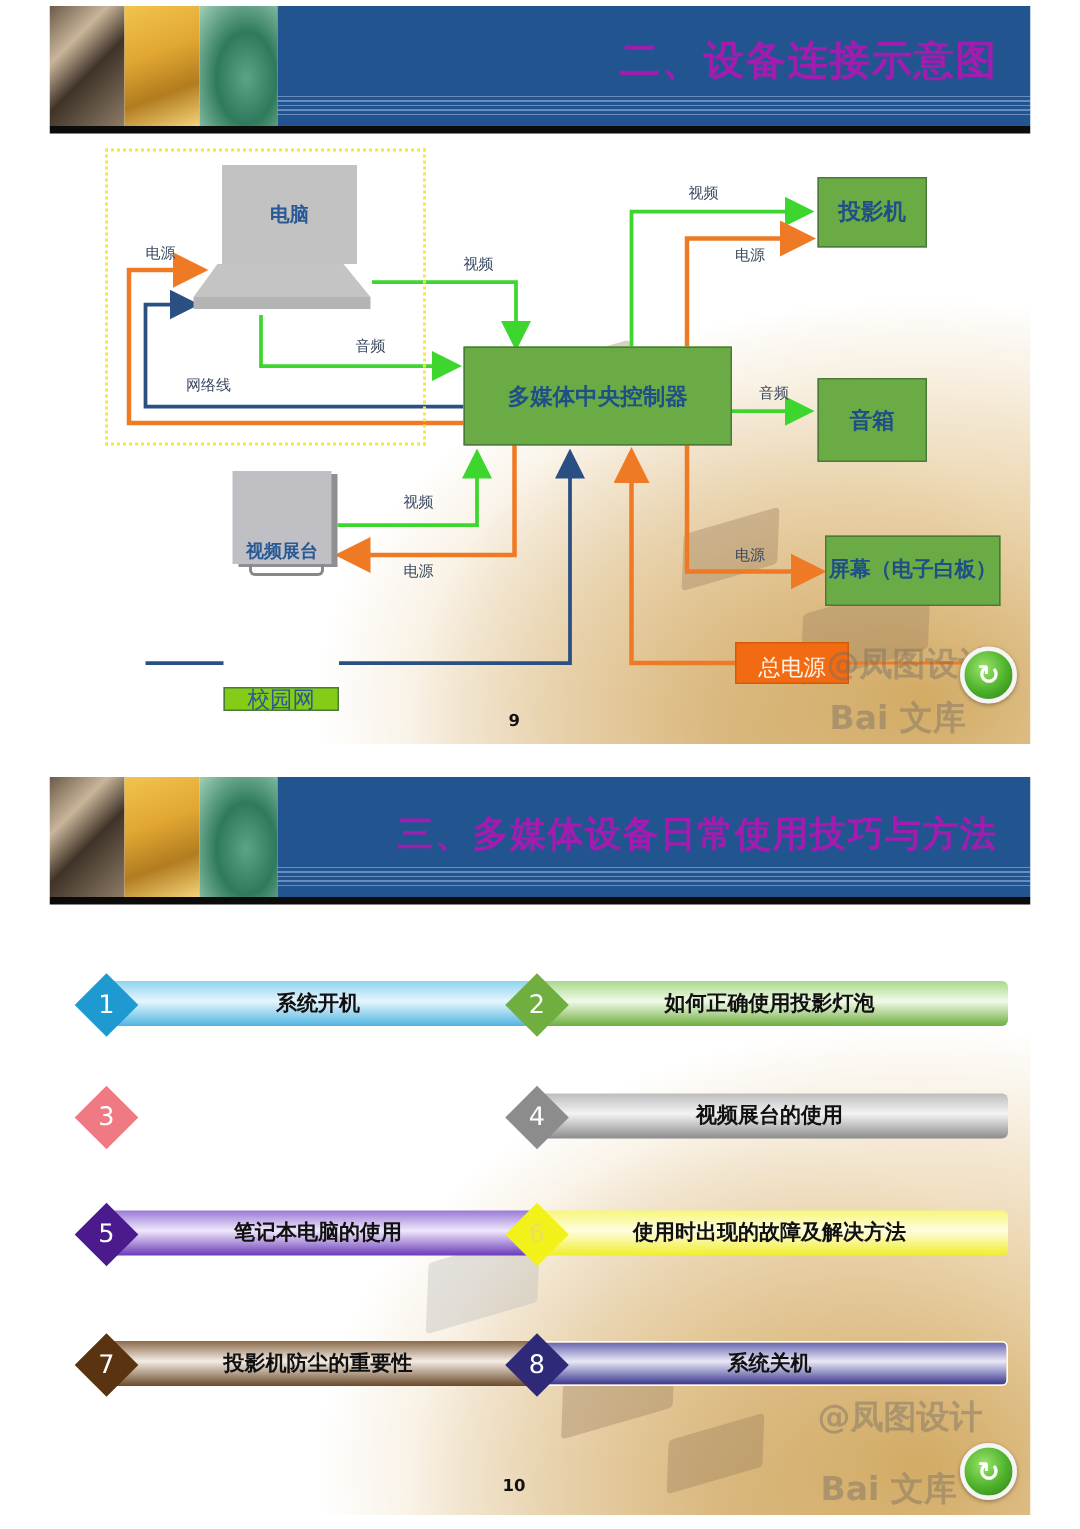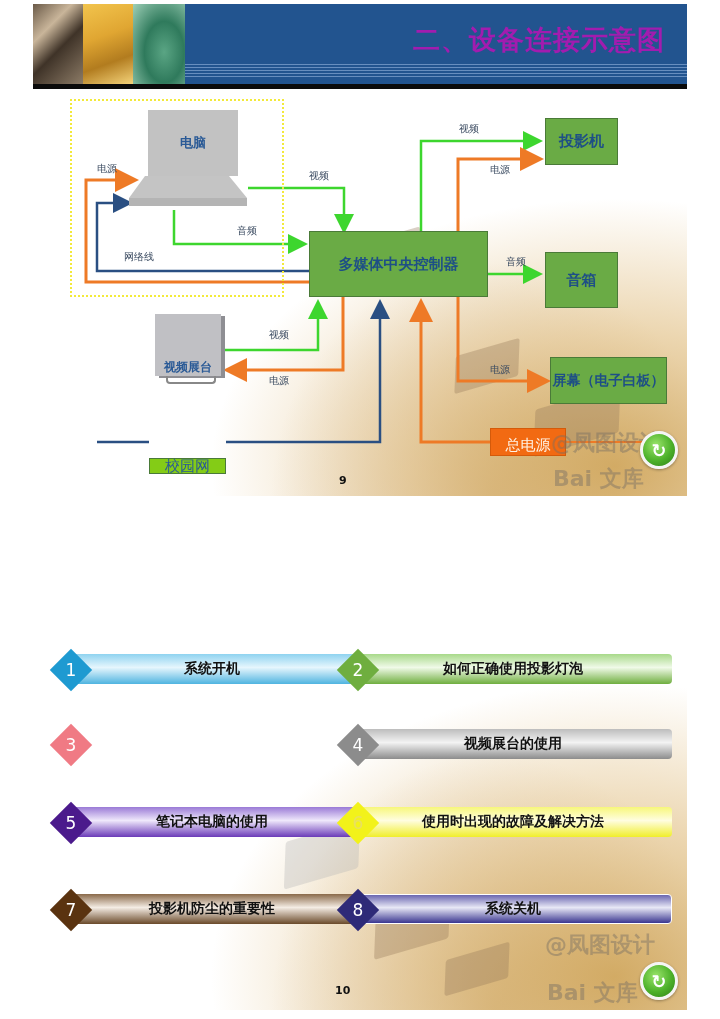--- a/index.html
+++ b/index.html
@@ -175,20 +175,29 @@
     </div>
 </div>
 
 <div class="slide" id="slide10">
   <div class="warm-bg" style="height:330px;">
     <div class="warm-block" style="left:170px;top:230px;width:70px;height:40px;"></div>
     <div class="warm-block" style="left:240px;top:270px;width:60px;height:38px;"></div>
     <div class="warm-block" style="left:80px;top:150px;width:70px;height:50px;background:rgba(180,180,180,0.35);"></div>
   </div>
 
+  <div class="header">
+    <div class="hdr-photo photo1"></div>
+    <div class="hdr-photo photo2"></div>
+    <div class="hdr-photo photo3"></div>
+    <div class="hdr-blue"></div>
+    <div class="hdr-lines"></div>
+    <div class="hdr-black"></div>
+    <div class="hdr-title">三、多媒体设备日常使用技巧与方法</div>
+  </div>
 
   <div class="menu-item" style="left:16px;top:130px;width:310px;">
     <div class="menu-bar" style="width:290px;background:linear-gradient(to bottom,#8fd3f0 0%,#e6f6fd 45%,#4fb4e0 100%);">
         <span>系统开机</span>
       </div>
     <div class="menu-diamond">
         <div class="d" style="background:#1e9ad1;"></div>
         <div class="n">1</div>
       </div>
   </div>

